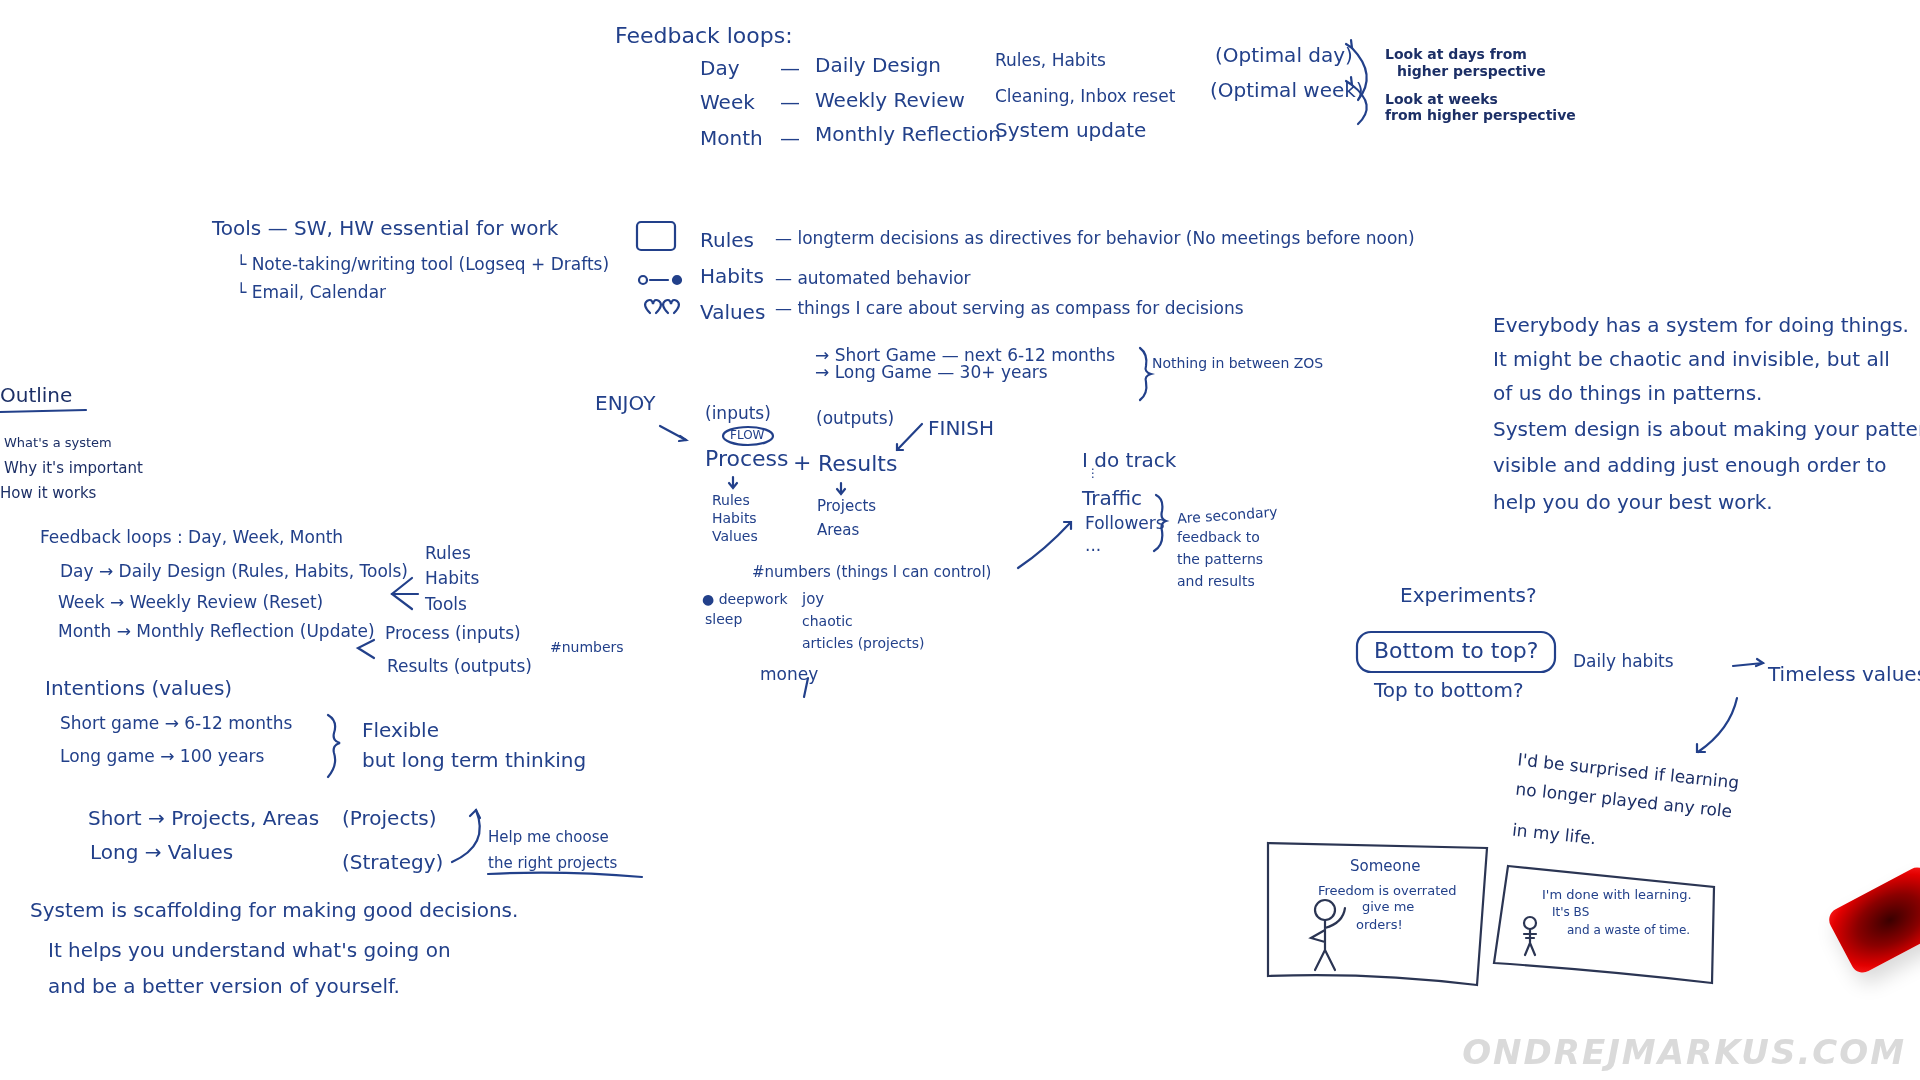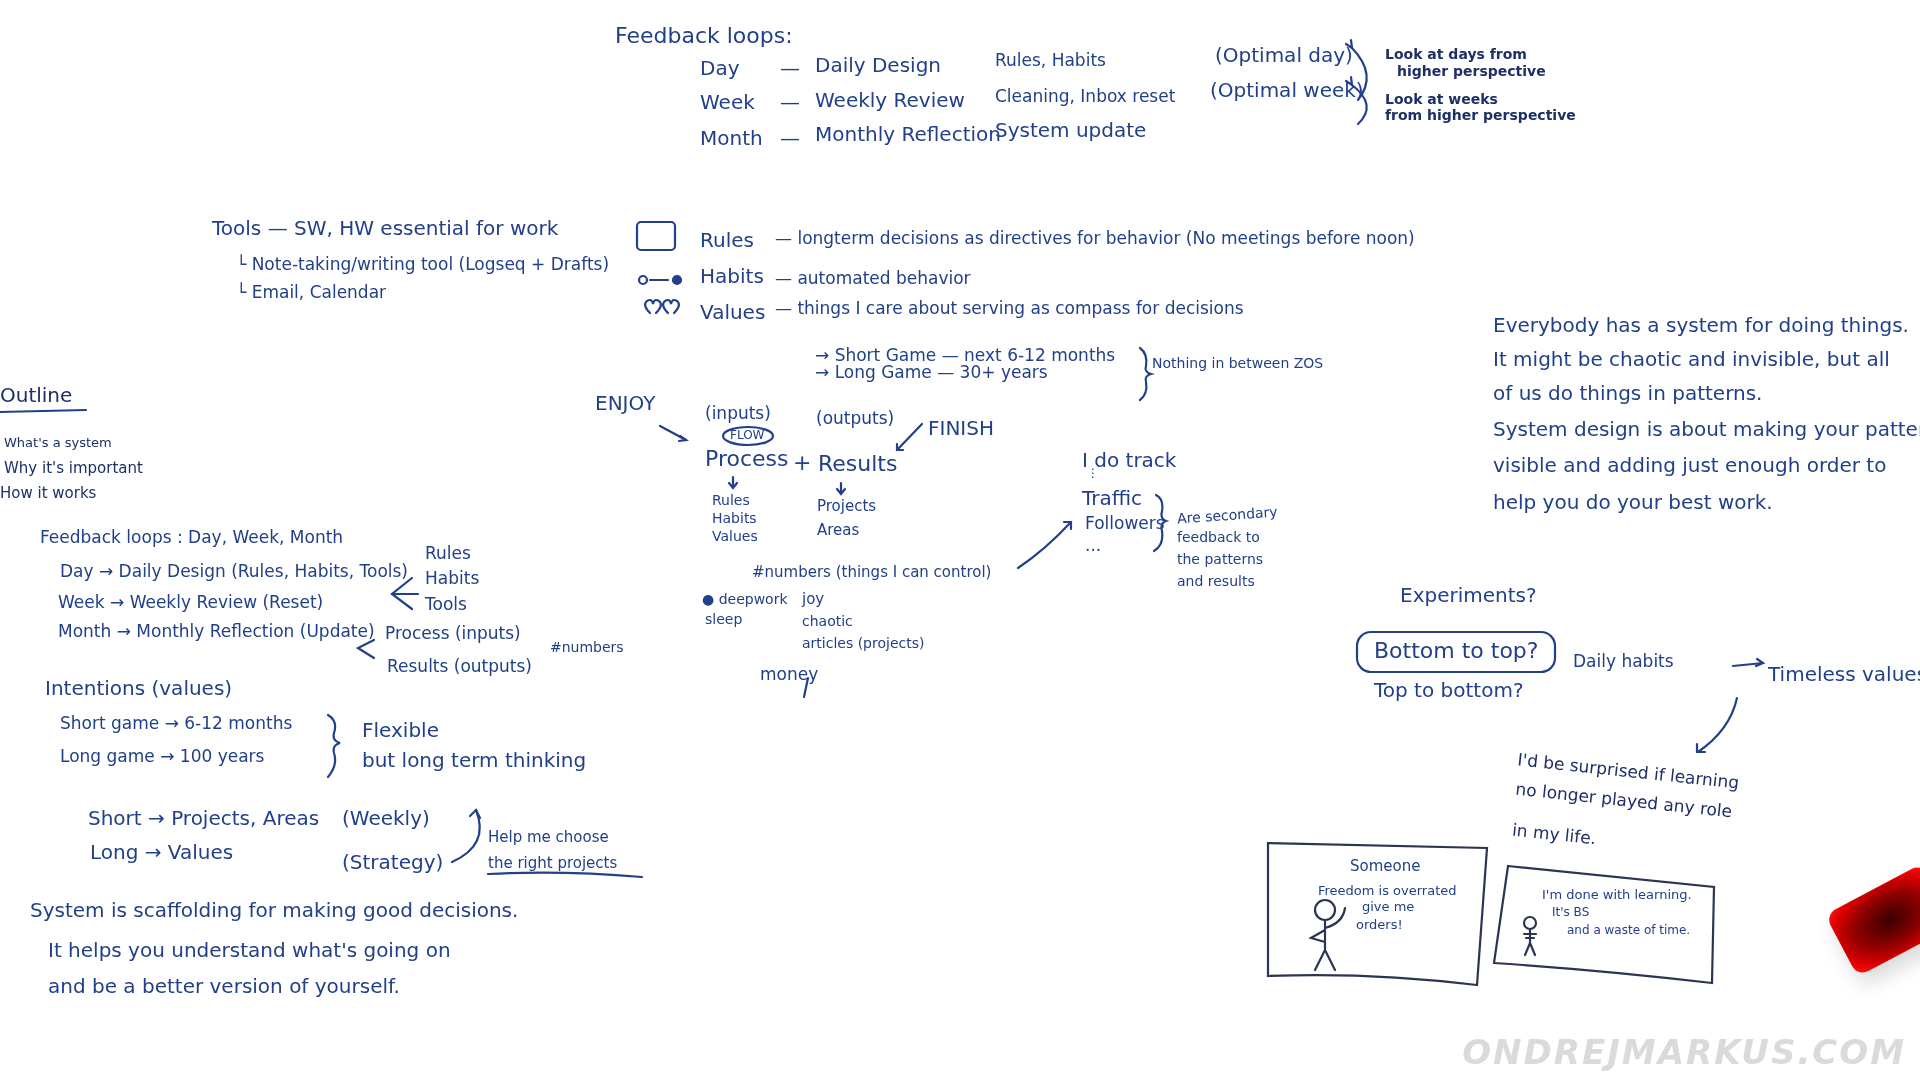--- a/index.html
+++ b/index.html
@@ -189,21 +189,21 @@
 <div class="t s" style="left:385px;top:625px">Process (inputs)</div>
 <div class="t s" style="left:387px;top:658px">Results (outputs)</div>
 <div class="t s" style="left:550px;top:640px;font-size:14px">#numbers</div>
 
 <div class="t m" style="left:45px;top:678px">Intentions (values)</div>
 <div class="t s" style="left:60px;top:715px">Short game → 6-12 months</div>
 <div class="t s" style="left:60px;top:748px">Long game → 100 years</div>
 <div class="t m" style="left:362px;top:720px">Flexible</div>
 <div class="t m" style="left:362px;top:750px">but long term thinking</div>
 <div class="t m" style="left:88px;top:808px">Short → Projects, Areas</div>
-<div class="t m" style="left:342px;top:808px">(Weekly)</div>
+<div class="t m" style="left:342px;top:808px">(Projects)</div>
 <div class="t m" style="left:90px;top:842px">Long → Values</div>
 <div class="t m" style="left:342px;top:852px">(Strategy)</div>
 <div class="t s" style="left:488px;top:830px;font-size:15px">Help me choose</div>
 <div class="t s" style="left:488px;top:856px;font-size:15px">the right projects</div>
 
 <div class="t m" style="left:30px;top:900px">System is scaffolding for making good decisions.</div>
 <div class="t m" style="left:48px;top:940px">It helps you understand what's going on</div>
 <div class="t m" style="left:48px;top:976px">and be a better version of yourself.</div>
 
 <div class="t m" style="left:1400px;top:585px">Experiments?</div>

